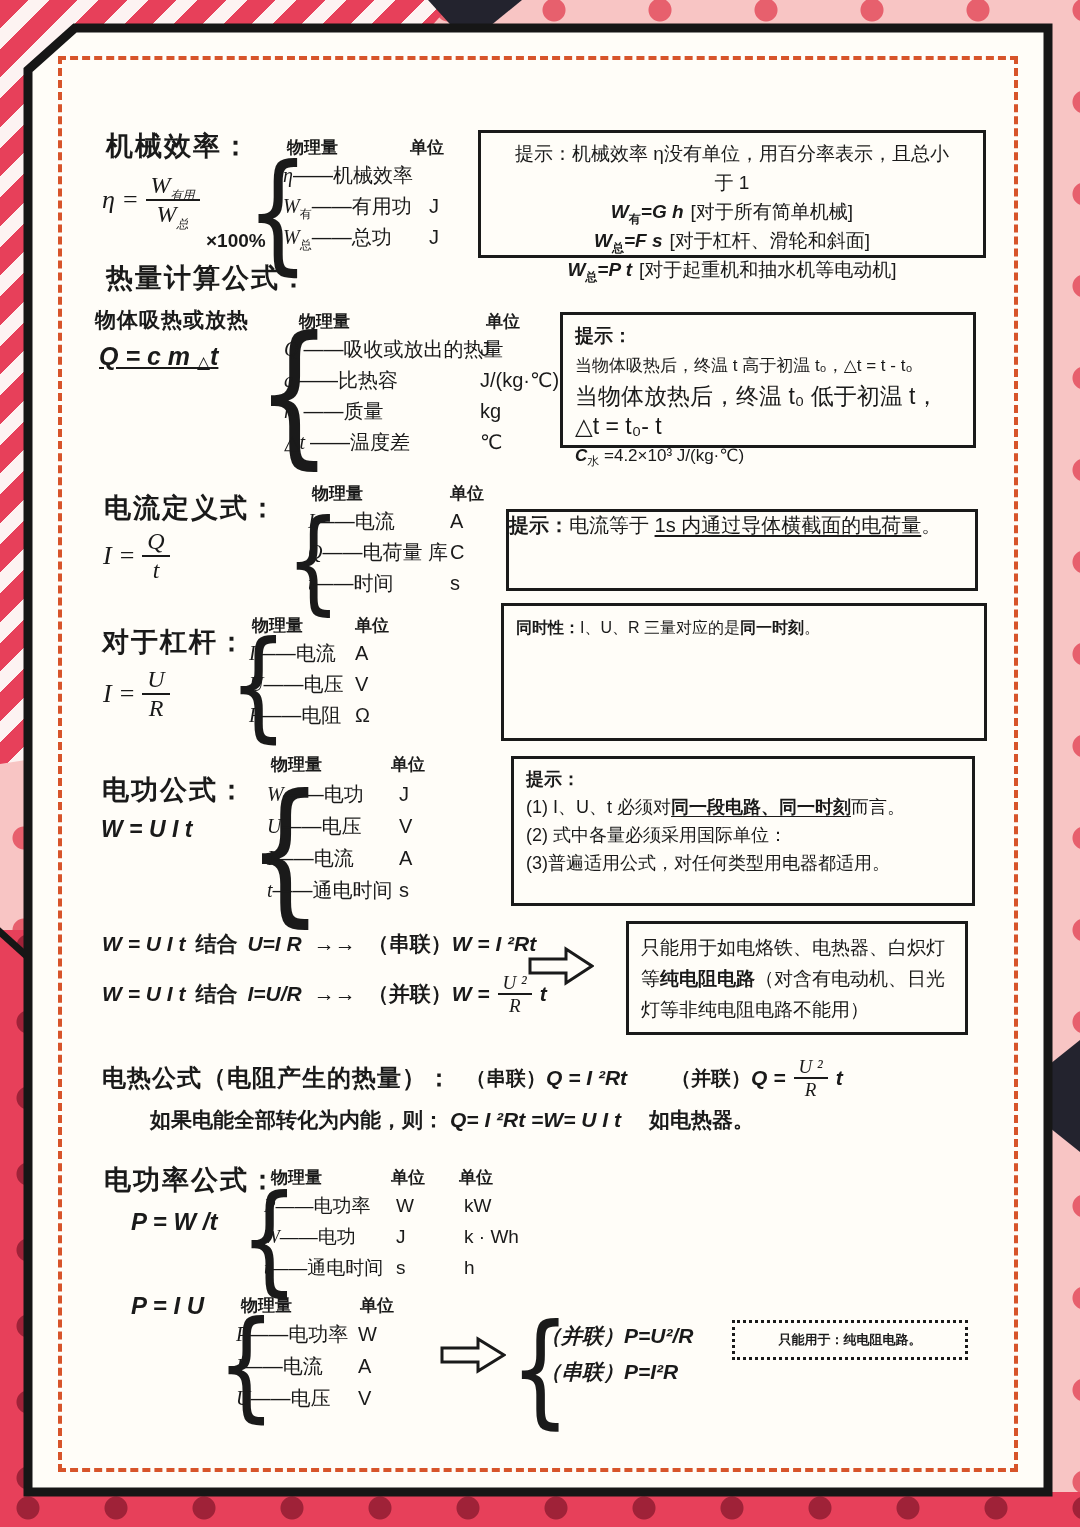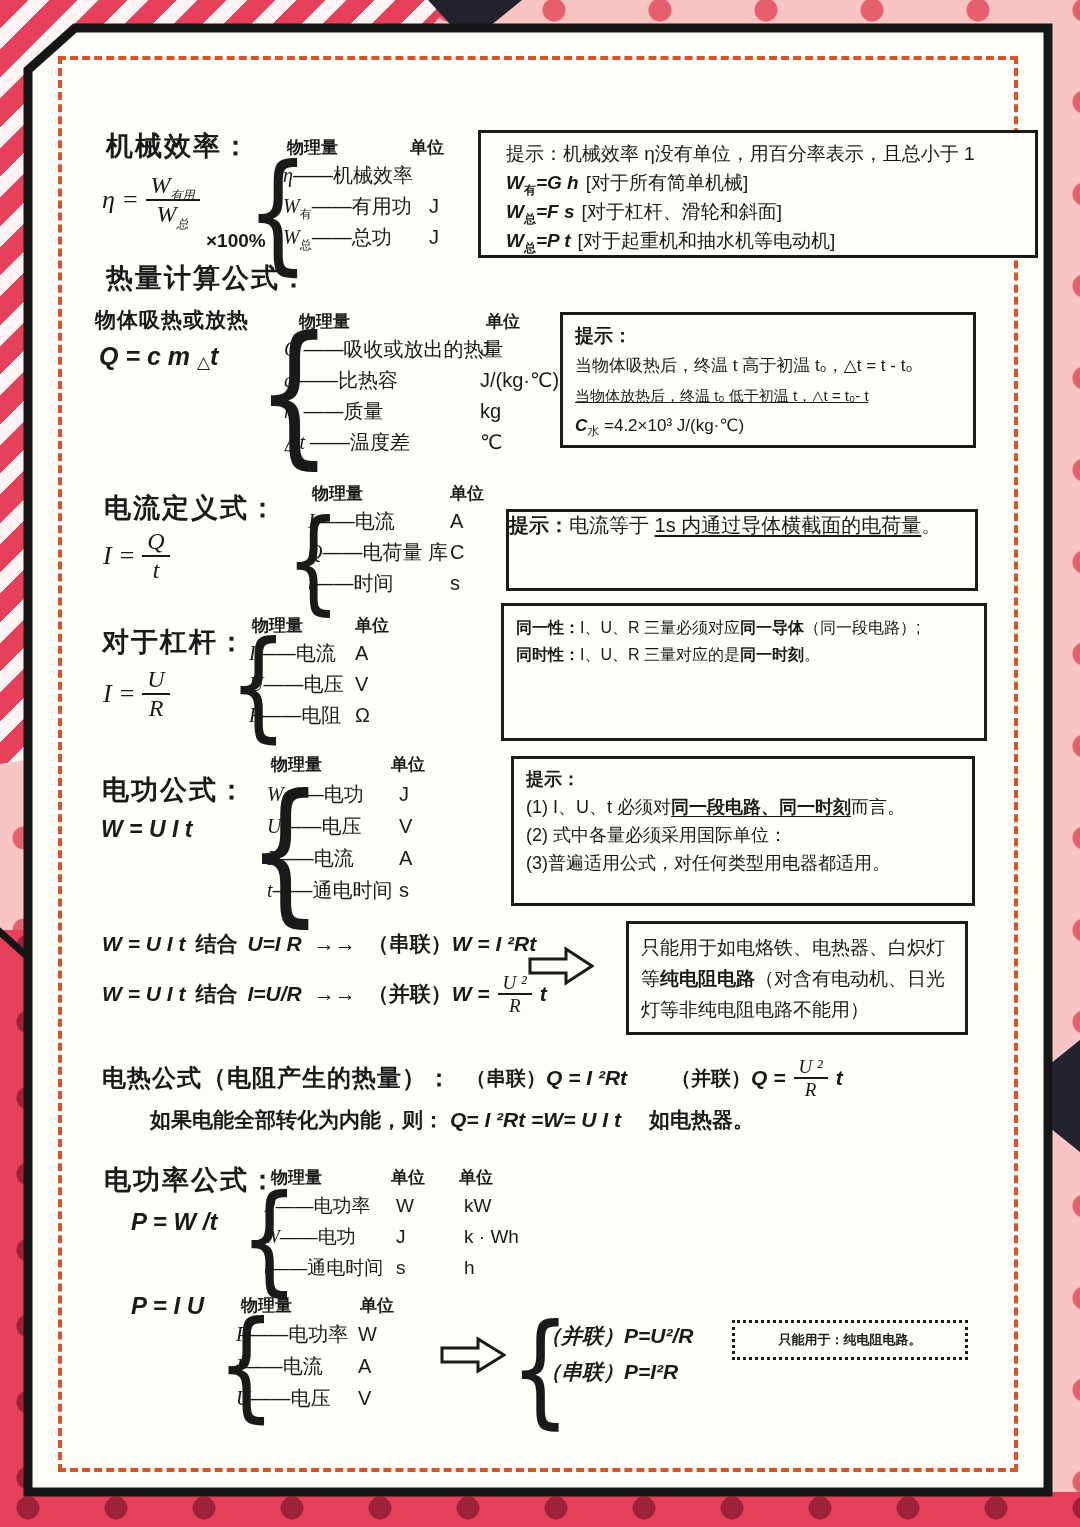--- a/index.html
+++ b/index.html
@@ -89,30 +89,30 @@
       </div>
       <div class="row">
         <span class="cl" style="width:146px;"><span class="sf it">W</span><sub>有</sub><span>——有用功</span></span>
         <span>J</span>
       </div>
       <div class="row">
         <span class="cl" style="width:146px;"><span class="sf it">W</span><sub>总</sub><span>——总功</span></span>
         <span>J</span>
       </div>
     </div>
-    <div class="box" style="left:478px;top:130px;width:560px;height:128px;padding:6px 25px;font-size:19px;line-height:29px;">
+    <div class="box" style="left:478px;top:130px;width:508px;height:128px;padding:6px 25px;font-size:19px;line-height:29px;text-align:center;">
       <div>提示：机械效率 η没有单位，用百分率表示，且总小于 1</div>
       <div><span class="b it">W</span><sub class="b">有</sub><span class="b it">=G h</span><span style="margin-left:7px;">[对于所有简单机械]</span></div>
       <div><span class="b it">W</span><sub class="b">总</sub><span class="b it">=F s</span><span style="margin-left:7px;">[对于杠杆、滑轮和斜面]</span></div>
       <div><span class="b it">W</span><sub class="b">总</sub><span class="b it">=P t</span><span style="margin-left:7px;">[对于起重机和抽水机等电动机]</span></div>
     </div>
 
     <div class="abs cn-t" style="left:106px;top:260px;">热量计算公式：</div>
     <div class="abs b" style="left:95px;top:306px;font-size:21px;letter-spacing:1px;">物体吸热或放热</div>
-    <div class="abs b it" style="left:99px;top:342px;font-size:25px;">
+    <div class="abs b it" style="left:99px;top:342px;font-size:25px;text-decoration:underline;">
       <span>Q = c m </span><span class="delta-sm">△</span><span>t</span>
     </div>
     <span class="brace" style="left:256px;top:316px;font-size:120px;transform:scaleY(1.3);">{</span>
     <div class="abs hd" style="left:299px;top:310px;">物理量</div>
     <div class="abs hd" style="left:486px;top:310px;">单位</div>
     <div class="abs" style="left:284px;top:334px;font-size:20px;line-height:31px;">
       <div class="row">
           <span class="cl" style="width:196px;"><span class="sf it">Q </span><span>——吸收或放出的热量</span></span>
           <span>J</span>
         </div>
@@ -125,21 +125,21 @@
           <span>kg</span>
         </div>
       <div class="row">
           <span class="cl" style="width:196px;"><span class="sf it">△t </span><span>——温度差</span></span>
           <span>℃</span>
         </div>
     </div>
     <div class="box" style="left:560px;top:312px;width:416px;height:136px;padding:6px 12px;">
       <div class="b" style="font-size:19px;line-height:30px;">提示：</div>
       <div style="font-size:17px;line-height:30px;">当物体吸热后，终温 t 高于初温 t₀，△t = t - t₀</div>
-      <div style="font-size:15px;line-height:30px;text-decoration:underline;">当物体放热后，终温 t₀ 低于初温 t，△t = t₀- t</div>
+      <div style="font-size:23px;line-height:30px;">当物体放热后，终温 t₀ 低于初温 t，△t = t₀- t</div>
       <div style="font-size:17px;line-height:30px;"><span class="b it">C</span><sub>水</sub><span> =4.2×10³ J/(kg·℃)</span></div>
     </div>
 
     <div class="abs cn-t" style="left:104px;top:490px;">电流定义式：</div>
     <div class="abs fx sf it" style="left:103px;top:528px;font-size:26px;">
       <span>I</span>
         <span style="margin:0 8px;font-style:normal;">=</span>
       <span class="ifrac" style="font-size:24px;">
           <span class="fr-top">Q</span>
           <span class="fr-bot">t</span>
@@ -186,21 +186,20 @@
       <div class="row">
           <span class="cl" style="width:106px;"><span class="sf it">U</span><span>——电压</span></span>
           <span>V</span>
         </div>
       <div class="row">
           <span class="cl" style="width:106px;"><span class="sf it">R</span><span>——电阻</span></span>
           <span>Ω</span>
         </div>
     </div>
     <div class="box" style="left:501px;top:603px;width:486px;height:138px;padding:8px 12px;">
-      <div style="font-size:16px;line-height:27px;"><span class="b">同一性：</span><span>I、U、R 三量必须对应</span><span class="b">同一导体</span><span>（同一段电路）;</span></div>
       <div style="font-size:16px;line-height:27px;"><span class="b">同时性：</span><span>I、U、R 三量对应的是</span><span class="b">同一时刻</span><span>。</span></div>
     </div>
 
     <div class="abs cn-t" style="left:102px;top:772px;">电功公式：</div>
     <div class="abs b it" style="left:101px;top:816px;font-size:23px;">W = U I t</div>
     <span class="brace" style="left:247px;top:774px;font-size:120px;transform:scaleY(1.3);">{</span>
     <div class="abs hd" style="left:271px;top:753px;">物理量</div>
     <div class="abs hd" style="left:391px;top:753px;">单位</div>
     <div class="abs" style="left:267px;top:778px;font-size:20px;line-height:32px;">
       <div class="row">

